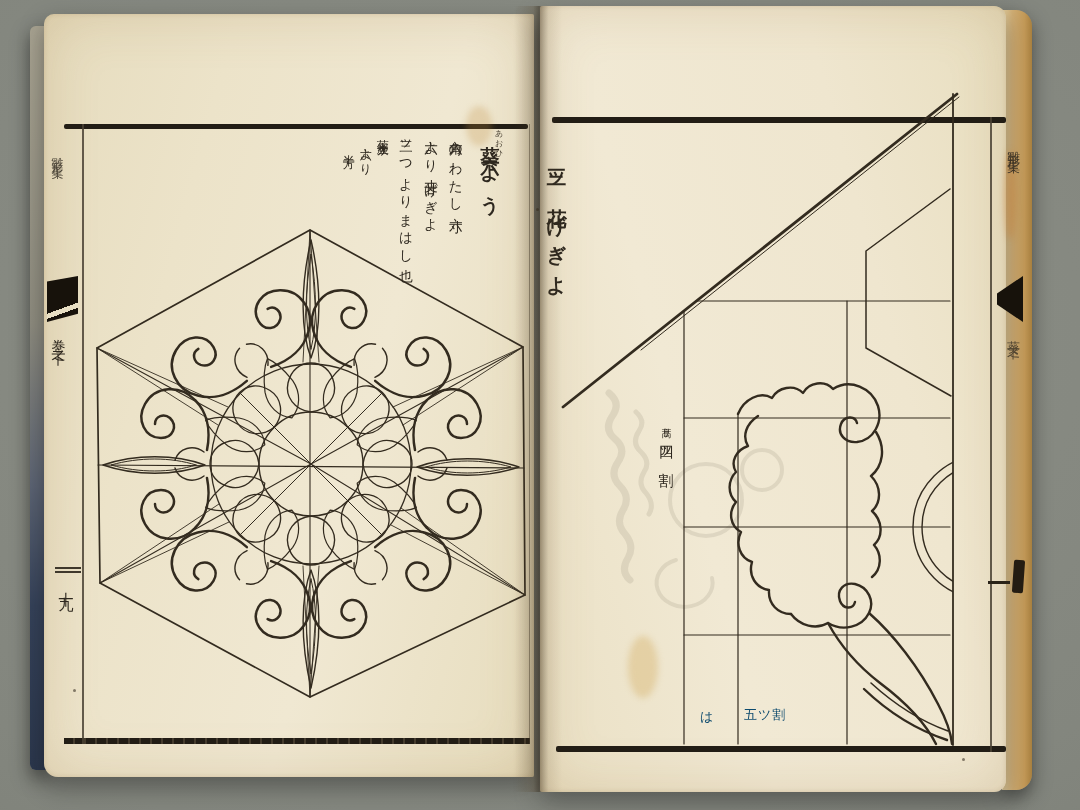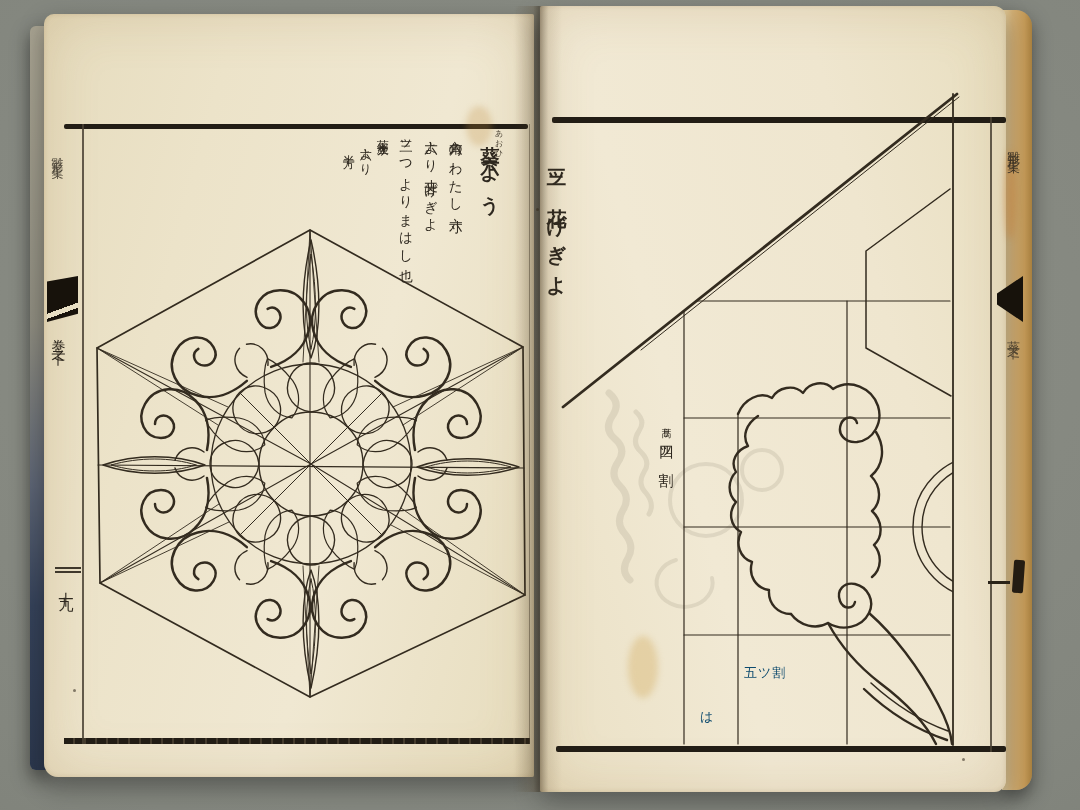--- a/index.html
+++ b/index.html
@@ -231,18 +231,18 @@
   </div>
   <div class="abs vtext lp-hashira-title">雛形集</div>
   <div class="abs vtext lp-hashira-sec">巻之下</div>
   <div class="abs vtext lp-pageno">十九</div>
 
   <div class="abs vtext rp-title">三ッ花げぎよ</div>
   <div class="abs vtext rp-size">
     <span class="small">高サ</span><span>四ッ割</span>
   </div>
   <div class="abs bn" style="left:700px;top:708px">はゞ</div>
-  <div class="abs bn" style="left:744px;top:664px">五ツ割</div>
+  <div class="abs bn" style="left:744px;top:706px">五ツ割</div>
   <div class="abs vtext rp-hashira">雛形集</div>
   <div class="abs vtext rp-hashira2">葵之下</div>
 
   <div class="abs gutter"></div>
 </div>
 
 </body></html>

